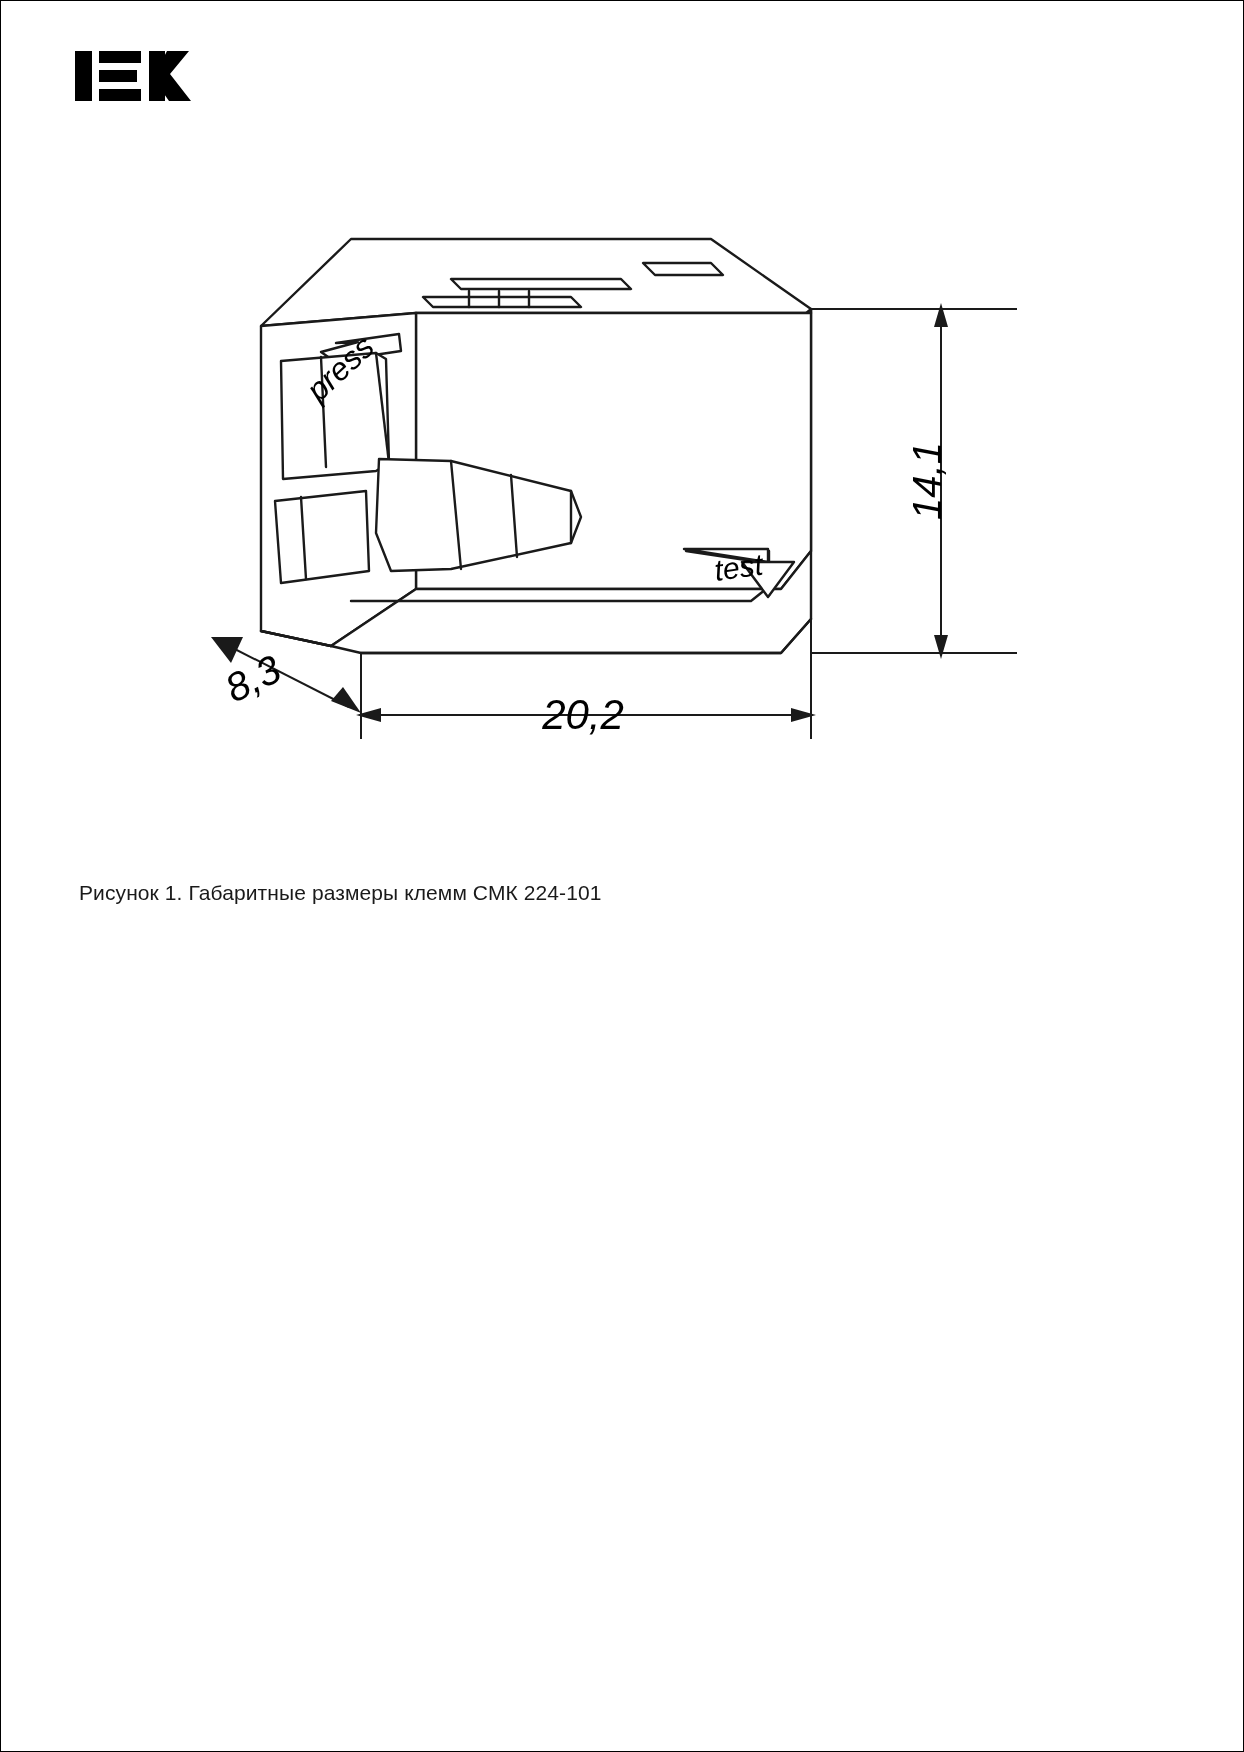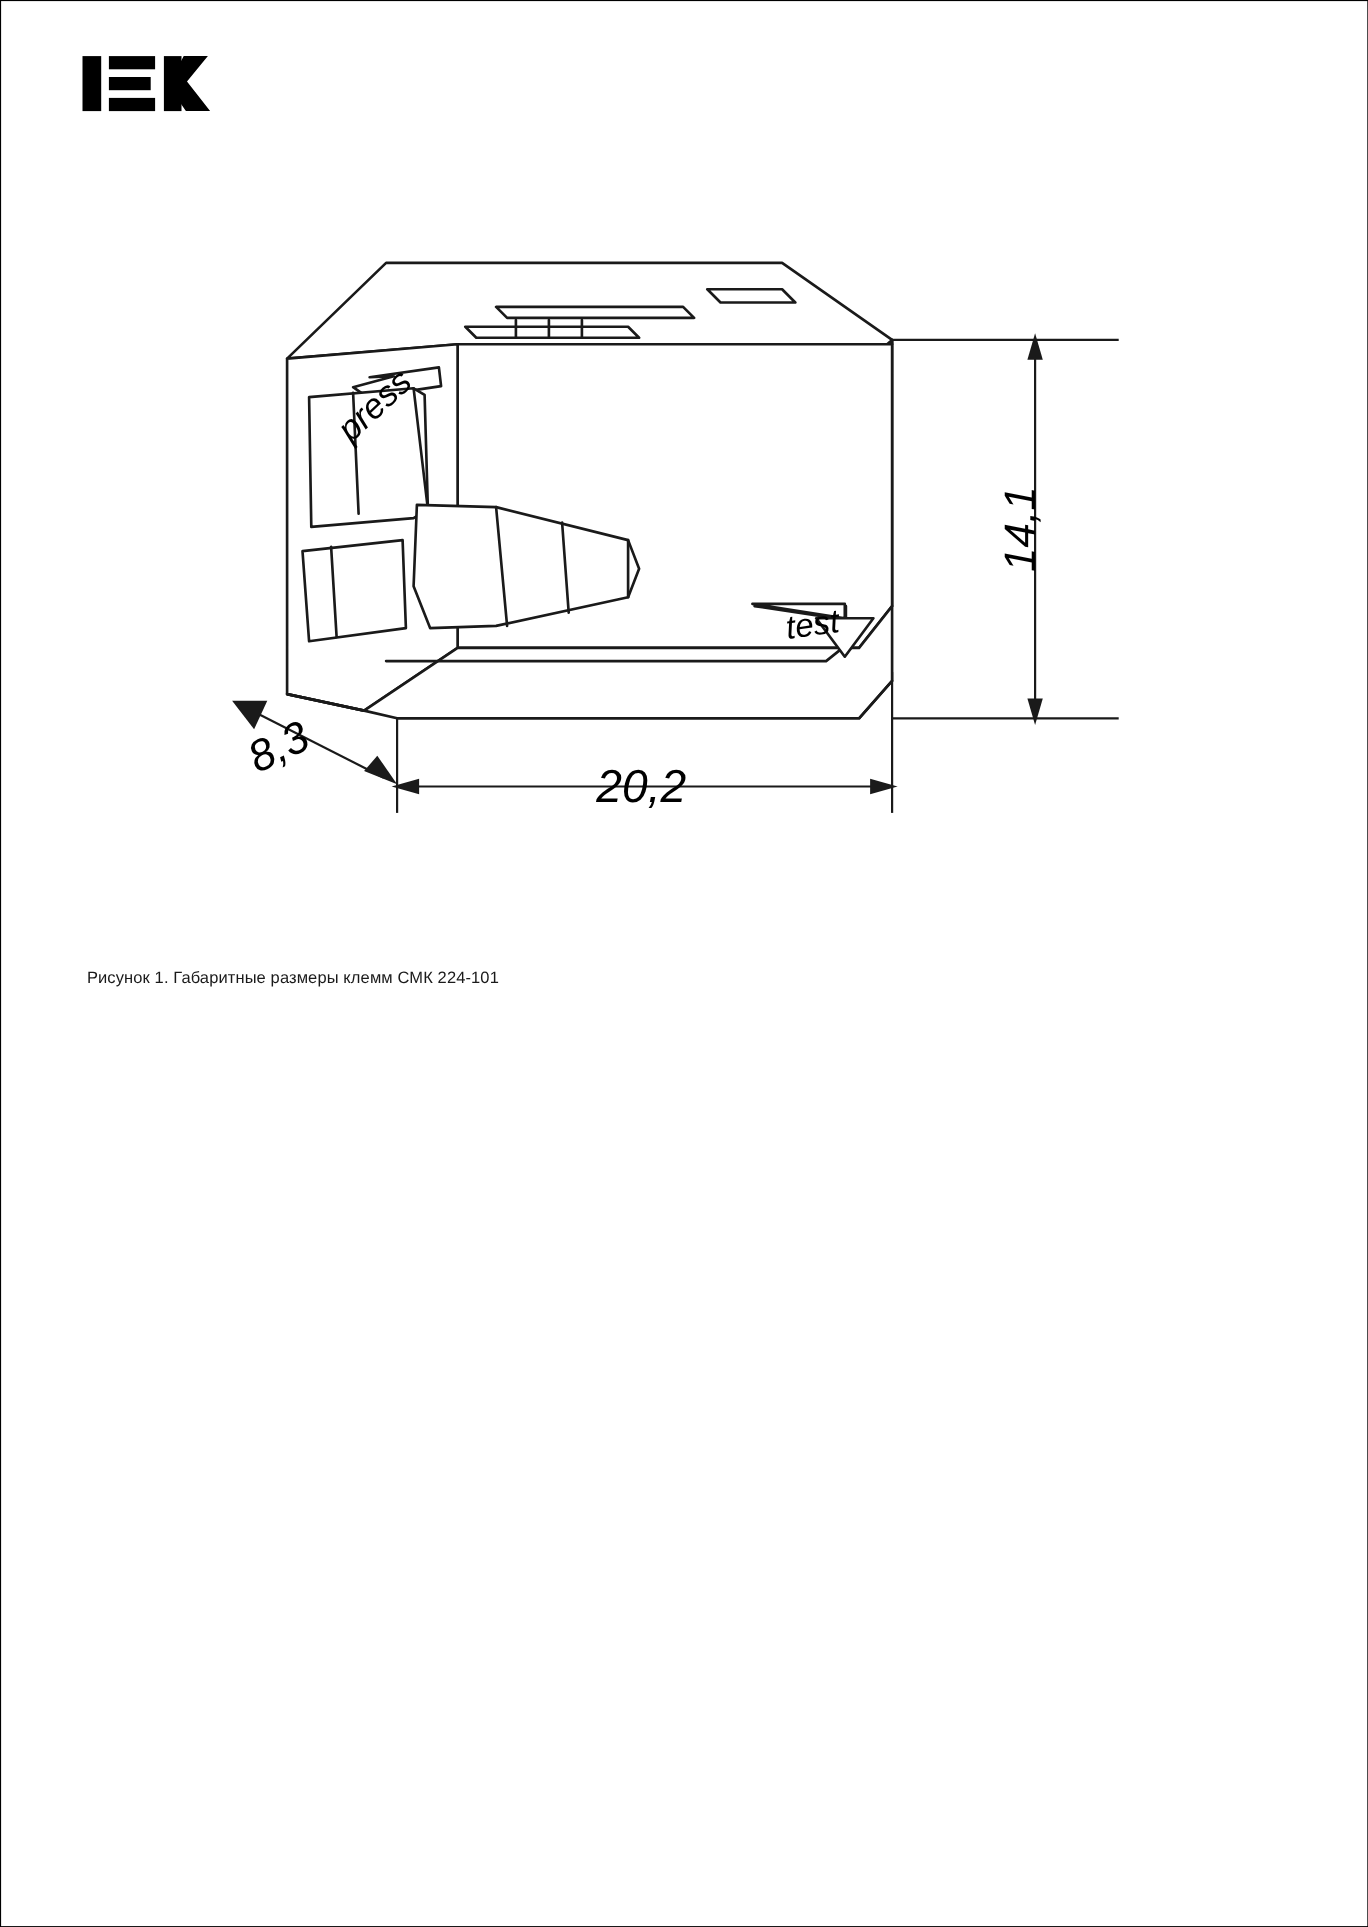--- a/index.html
+++ b/index.html
@@ -30,21 +30,21 @@
     position: absolute;
     left: 150px;
     top: 190px;
     width: 950px;
     height: 580px;
   }
   .caption {
     position: absolute;
     left: 78px;
     top: 880px;
-    font-size: 15px;
+    font-size: 21px;
     color: #1a1a1a;
     letter-spacing: 0.1px;
     white-space: nowrap;
   }
   svg text {
     font-family: "Liberation Sans", sans-serif;
   }
 </style>
 </head>
 <body>

